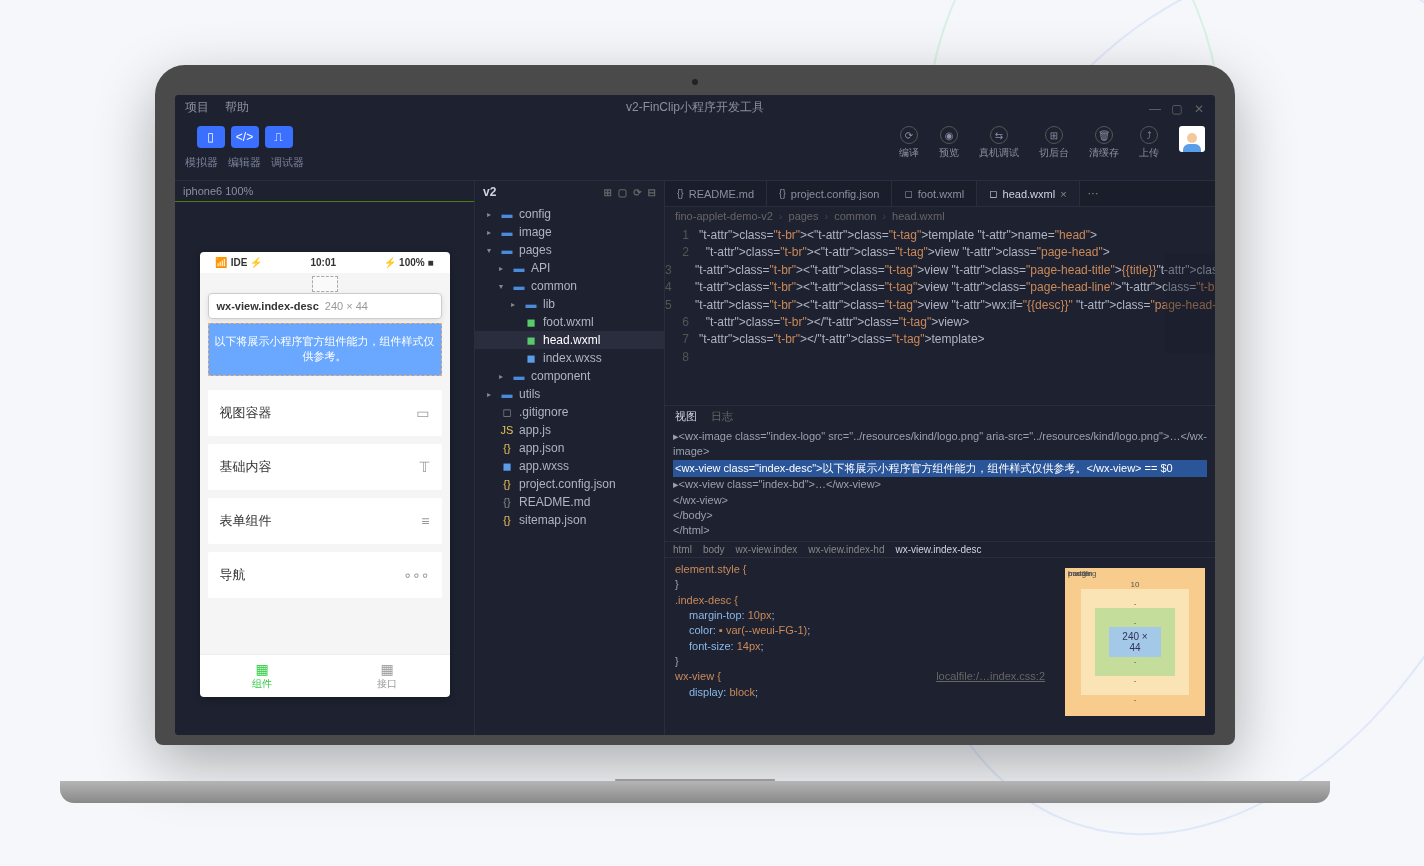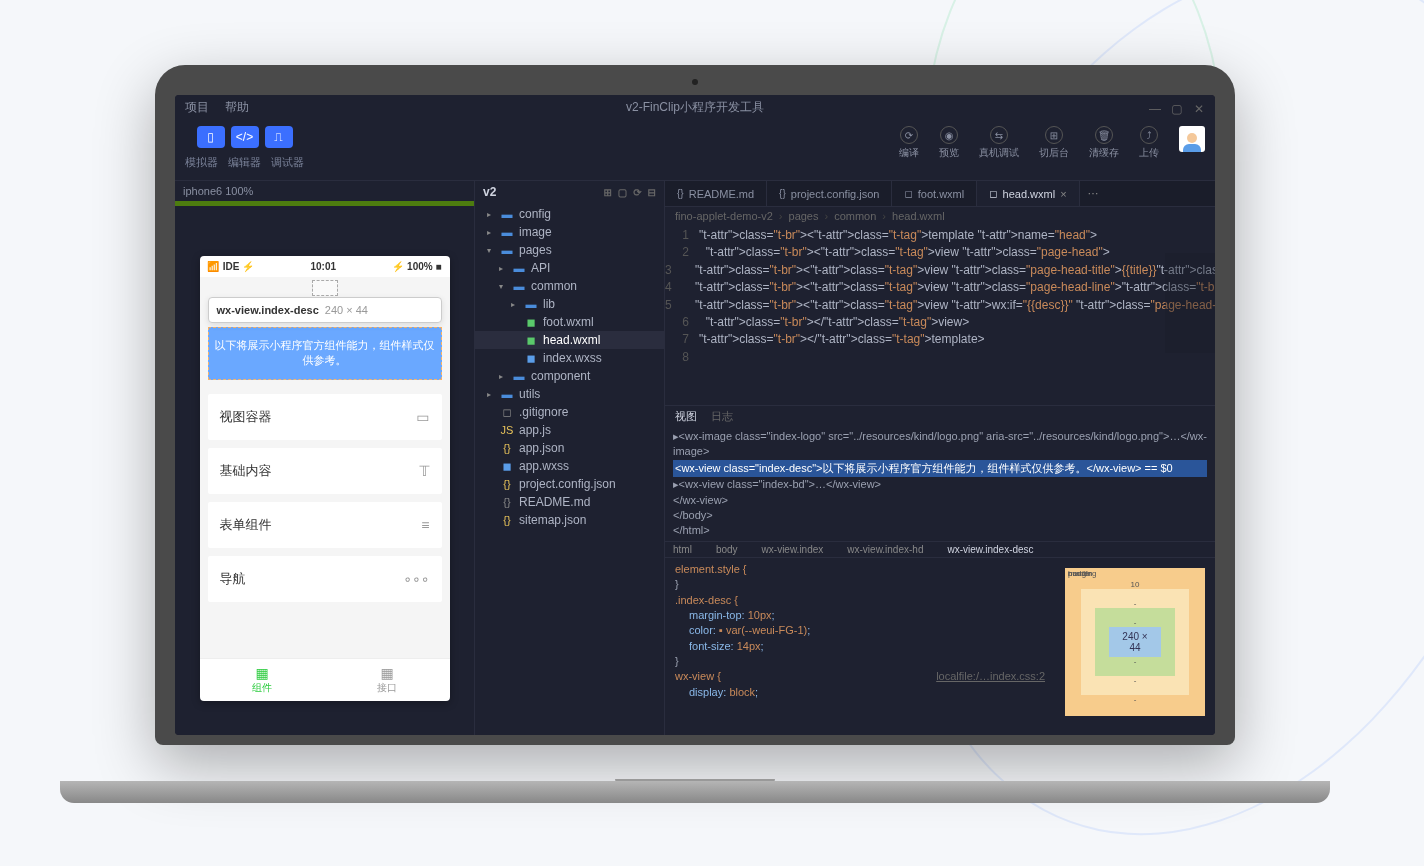--- a/index.html
+++ b/index.html
@@ -36,24 +36,24 @@
 .tool-action .ic { width: 18px; height: 18px; border: 1px solid #555; border-radius: 50%; display: flex; align-items: center; justify-content: center; font-size: 10px; }
 .tool-action span { font-size: 10px; }
 .avatar { width: 26px; height: 26px; background: #fff; border-radius: 3px; display: flex; flex-direction: column; align-items: center; justify-content: flex-end; overflow: hidden; }
 .avatar .hd { width: 10px; height: 10px; background: #f4c89a; border-radius: 50%; margin-bottom: 1px; }
 .avatar .bd { width: 18px; height: 8px; background: #5a9de8; border-radius: 6px 6px 0 0; }
 
 .workspace { flex: 1; display: flex; overflow: hidden; border-top: 1px solid #2a2d3e; }
 
 
 .simulator { width: 300px; background: #1e2130; display: flex; flex-direction: column; border-right: 1px solid #2a2d3e; }
-.sim-header { padding: 4px 8px; font-size: 11px; color: #8a90a2; border-bottom: 5px solid #4d7c0f; }
+.sim-header { padding: 4px 8px; font-size: 11px; color: #8a90a2; border-bottom: 1px solid #4d7c0f; }
 .sim-body { flex: 1; display: flex; align-items: flex-start; justify-content: center; padding-top: 50px; }
 .phone { width: 250px; height: 445px; background: #fff; border-radius: 4px; color: #333; overflow: hidden; box-shadow: 0 2px 8px rgba(0,0,0,0.3); display: flex; flex-direction: column; }
-.phone-status { display: flex; justify-content: space-between; padding: 5px 8px; font-size: 10px; font-weight: 600; }
+.phone-status { display: flex; justify-content: space-between; padding: 5px 16px; font-size: 10px; font-weight: 600; }
 .phone-nav { display: flex; align-items: center; justify-content: center; padding: 8px; position: relative; font-size: 13px; font-weight: 500; border-bottom: 1px solid #eee; }
 .phone-nav .dots { position: absolute; right: 8px; display: flex; gap: 4px; align-items: center; }
 .phone-nav .pill { border: 1px solid #ccc; border-radius: 12px; padding: 2px 6px; font-size: 10px; display: flex; gap: 4px; align-items: center; }
 .phone-content { flex: 1; background: #f5f5f5; padding: 10px 8px; overflow: hidden; }
 .tooltip-box { background: #fff; border: 1px solid #ccc; border-radius: 4px; padding: 6px 8px; font-size: 11px; box-shadow: 0 2px 6px rgba(0,0,0,0.1); margin: 10px 0 4px 0; position: relative; }
 .tooltip-box .px { color: #999; margin-left: 6px; }
 .tooltip-box::before { content: ""; position: absolute; top: -18px; left: 50%; transform: translateX(-50%); width: 24px; height: 14px; border: 1px dashed #aaa; background: #fafafa; }
 .hl { background: #6aa8ff; color: #fff; padding: 10px 6px; font-size: 11px; text-align: center; line-height: 1.4; border: 1px dashed #f7b267; }
 .menu-list { margin-top: 14px; display: flex; flex-direction: column; gap: 8px; }
 .menu-item { background: #fff; padding: 14px 12px; display: flex; justify-content: space-between; align-items: center; font-size: 13px; border-radius: 2px; }
@@ -95,21 +95,21 @@
 .ln { width: 34px; text-align: right; padding-right: 10px; color: #555; user-select: none; }
 .src { white-space: pre; } .t-str { color: #c98a5a; } .t-var { color: #c98a5a; }
 .minimap { position: absolute; right: 0; top: 28px; width: 50px; height: 100px; background: #1a1d2a; opacity: 0.4; }
 
 
 .dom-panel { border-top: 1px solid #2a2d3e; background: #1e2130; font-size: 11px; }
 .dom-tabs { display: flex; gap: 14px; padding: 3px 10px; color: #666; }
 .dom-tabs .dt.active { color: #d0d4e0; }
 .dom-body { font-family: Consolas, Monaco, monospace; padding: 2px 8px; line-height: 1.4; color: #9aa0b0; }
 .dom-body .hl-line { background: #2a5599; color: #fff; padding: 1px 2px; }
-.dom-path { display: flex; gap: 24px; padding: 2px 8px; font-size: 10px; color: #888; border-top: 1px solid #2a2d3e; }
+.dom-path { display: flex; gap: 11px; padding: 2px 8px; font-size: 10px; color: #888; border-top: 1px solid #2a2d3e; }
 .dom-path .dp.active { color: #d0d4e0; }
 
 
 .styles-panel { border-top: 1px solid #2a2d3e; display: flex; font-size: 11px; flex: 1; min-height: 0; }
 .styles-left { flex: 1; display: flex; flex-direction: column; }
 .sp-tabs { display: flex; gap: 14px; padding: 4px 10px; color: #777; border-bottom: 1px solid #2a2d3e; }
 .sp-tabs .spt.active { color: #d0d4e0; }
 .sp-filter { display: flex; justify-content: space-between; padding: 3px 10px; color: #666; border-bottom: 1px solid #2a2d3e; }
 .sp-rules { font-family: Consolas, Monaco, monospace; padding: 4px 10px; line-height: 1.4; color: #9aa0b0; overflow: hidden; }
 .sp-rules .sel { color: #c98a5a; }

